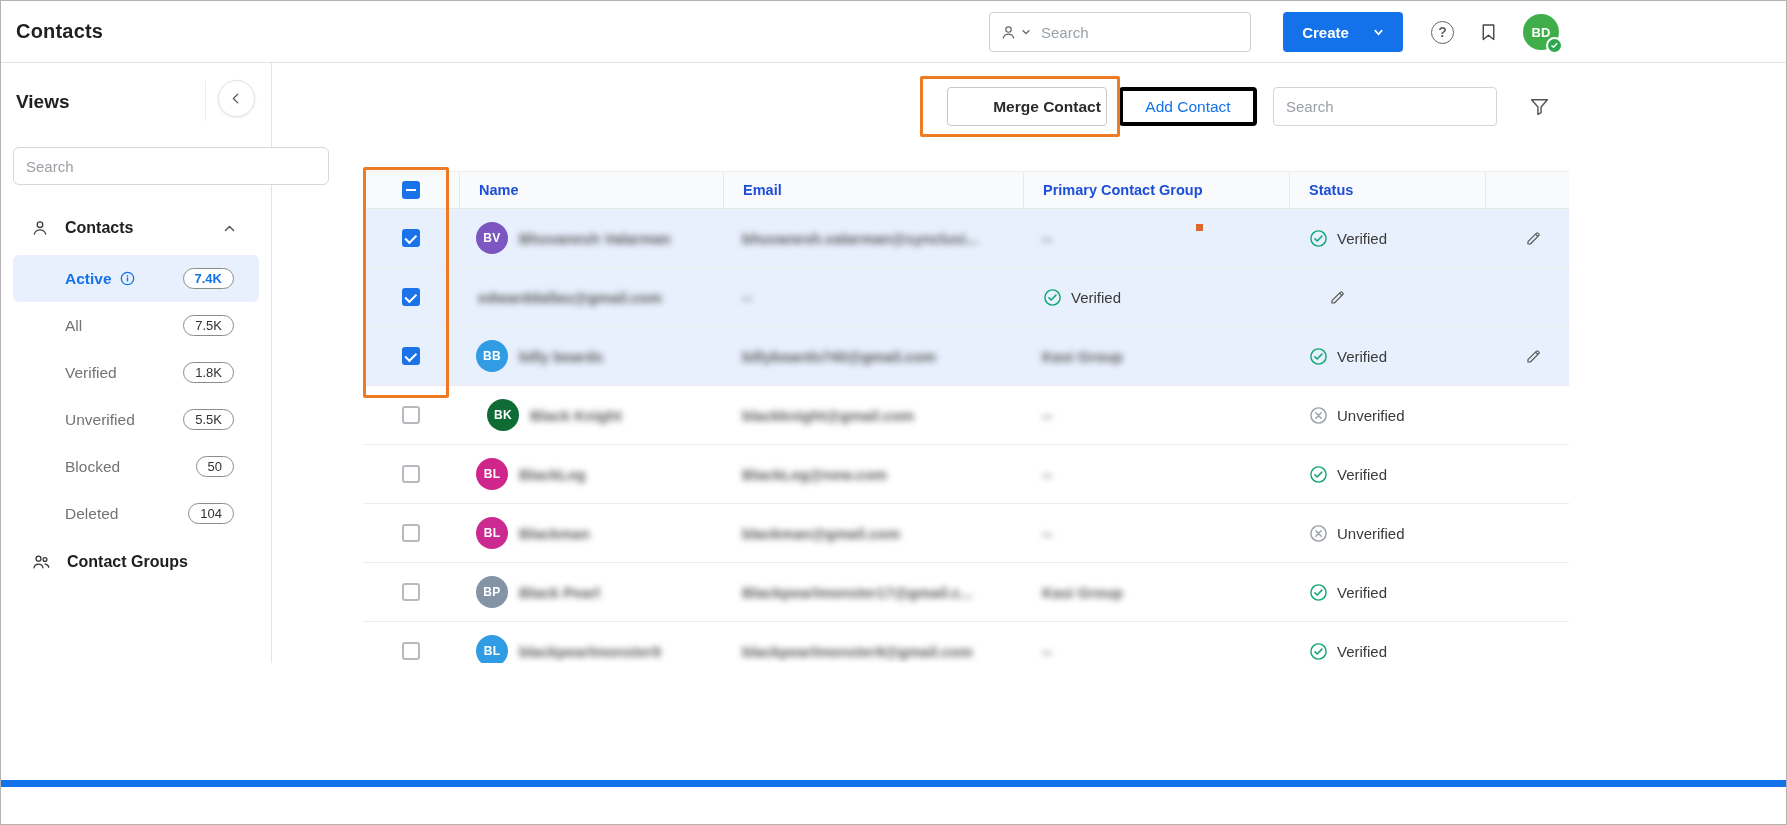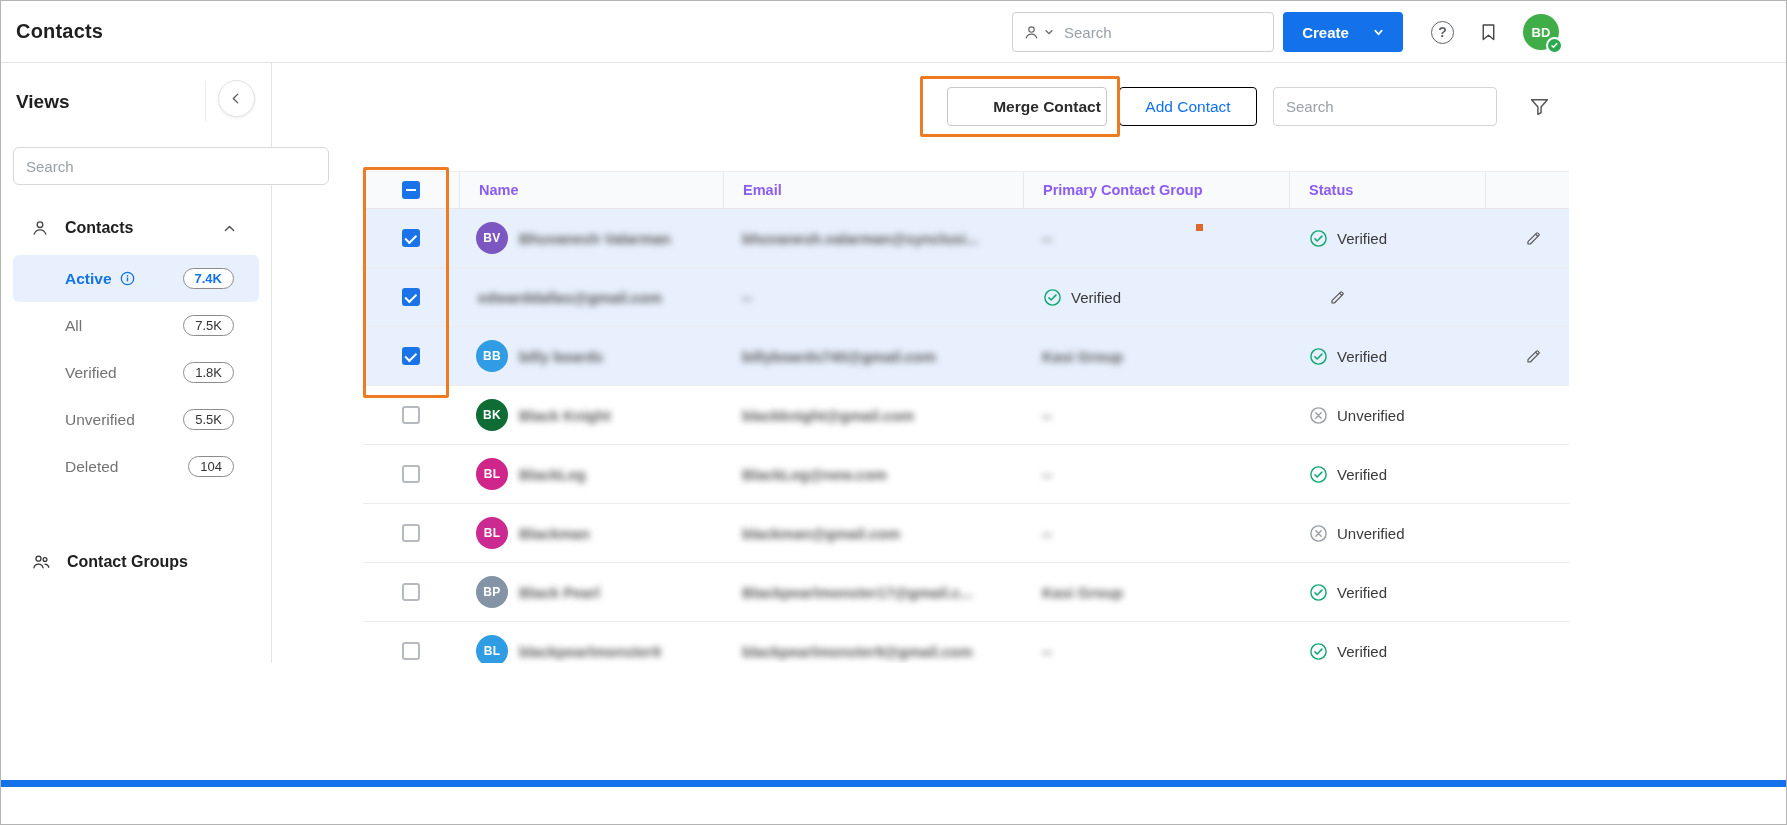--- a/index.html
+++ b/index.html
@@ -15,21 +15,21 @@
   .app-title { margin-left:15px; font-size:20px; font-weight:700; color:#1f1f1f; letter-spacing:.2px; }
   .topbar-right { position:absolute; right:227px; top:0; height:62px; display:flex; align-items:center; }
 
   .global-search { display:flex; align-items:center; width:262px; height:40px;
                    border:1px solid #cfcfcf; border-radius:4px; padding:0 10px; background:#fff; }
   .global-search .gs-caret { margin-left:4px; display:flex; }
   .global-search input { border:none; outline:none; flex:1; margin-left:10px; font-size:15px;
                          color:#333; font-family:inherit; background:transparent; }
   .global-search input::placeholder { color:#9aa0a6; }
 
-  .create-btn { width:120px; height:40px; margin-left:9px; background:#1372e9; border:none;
+  .create-btn { width:120px; height:40px; margin-left:32px; background:#1372e9; border:none;
                 border-radius:4px; color:#fff; font-size:15px; font-weight:700; display:flex;
                 align-items:center; justify-content:center; gap:24px; cursor:pointer; font-family:inherit; }
 
   .help-icon { width:23px; height:23px; margin-left:28px; border:1.6px solid #5f6368; border-radius:50%;
                display:flex; align-items:center; justify-content:center; font-size:14px; font-weight:700;
                color:#5f6368; cursor:pointer; }
   .bookmark-icon { margin-left:24px; display:flex; cursor:pointer; }
 
   .avatar { position:relative; width:36px; height:36px; margin-left:24px; border-radius:50%;
             background:#3fae49; color:#fff; font-size:13px; font-weight:700; display:flex;
@@ -68,33 +68,33 @@
                  font-size:13px; color:#333; background:#fff; line-height:1; }
   .view-item.active .count-badge { color:#1373e9; font-weight:700; }
 
   
   .main { position:absolute; top:62px; left:344px; width:1224px; height:600px; background:#fff; overflow:hidden; }
 
   .merge-btn { position:absolute; left:602px; top:24px; width:160px; height:39px; background:#fff;
                border:1px solid #c8c8c8; border-radius:4px; font-size:15.5px; font-weight:700; color:#2b2b2b;
                cursor:pointer; font-family:inherit;padding-left:40px; }
   .add-btn { position:absolute; left:774px; top:24px; width:138px; height:39px; background:#fff;
-             border:1px solid #000000; border-radius:4px; font-size:15.5px; font-weight:500; color:#1372e9;
+             border:4px solid #000000; border-radius:4px; font-size:15.5px; font-weight:500; color:#1372e9;
              cursor:pointer; font-family:inherit; }
   .list-search { position:absolute; left:928px; top:24px; width:224px; height:39px; }
   .list-search input { width:100%; height:100%; border:1px solid #d4d4d4; border-radius:4px;
                        padding:0 12px; font-size:15px; color:#333; font-family:inherit; outline:none; }
   .list-search input::placeholder { color:#9aa0a6; }
   .filter-icon { position:absolute; left:1184px; top:33px; display:flex; cursor:pointer; }
 
   
   .table { position:absolute; top:108px; left:18px; right:0; height:492px; overflow:hidden; }
   .thead, .trow { display:grid; grid-template-columns:96px 264px 300px 266px 196px 1fr; align-items:center; }
   .thead { height:38px; background:#f9fafb; border-top:1px solid #ededed; border-bottom:1px solid #e6e6e6; }
-  .hcell { font-size:14.5px; font-weight:600; color:#8b5cf6; padding-left:19px; height:100%;
+  .hcell { font-size:14.5px; font-weight:600; color:#1d4ed8; padding-left:19px; height:100%;
            display:flex; align-items:center; border-left:1px solid #e8e8e8; cursor:pointer; }
   .hcell.cb-h { justify-content:center; padding-left:0; border-left:none; cursor:default; }
   .tbody { height:454px; overflow:hidden; }
   .trow { height:59px; border-bottom:1px solid #ececec; background:#fff; }
   .trow.selected { background:#e8f0fd; }
   .cell { display:flex; align-items:center; height:100%; }
   .cb-cell { justify-content:center; }
   .name-cell { padding-left:17px; }
   .email-cell, .group-cell { padding-left:19px; }
   .status-cell { padding-left:20px; gap:9px; }
@@ -222,20 +222,25 @@
     <span class="view-label">Verified</span>
 
     <span class="count-badge">1.8K</span>
   </div>
         <div class="view-item">
     <span class="view-label">Unverified</span>
 
     <span class="count-badge">5.5K</span>
   </div>
         <div class="view-item">
+    <span class="view-label">Blocked</span>
+
+    <span class="count-badge">50</span>
+  </div>
+        <div class="view-item">
     <span class="view-label">Deleted</span>
 
     <span class="count-badge">104</span>
   </div>
       </div>
 
     <div class="section-row section-groups">
       <span style="display:flex">
         <svg viewBox="0 0 24 24" width="20" height="20" fill="none" stroke="#333" stroke-width="1.5">
             <circle cx="9" cy="8" r="3"></circle>
@@ -365,21 +370,21 @@
                   <path d="M12.4 4.9l2.7 2.7" stroke="#555" stroke-width="1.4"></path>
                 </svg>
       </span>
     </div>
   </div>
           <div class="trow">
     <div class="cell cb-cell">
       <span class="checkbox"></span>
     </div>
     <div class="cell name-cell">
-      <span class="avatar-sm" style="background: rgb(15, 108, 53);">BK</span>
+      <span class="avatar-sm" style="background: rgb(15, 108, 53); margin-left: 11px;">BK</span>
       <span class="blurred name-text">Black Knight</span>
     </div>
     <div class="cell email-cell">
       <span class="blurred">blackknight@gmail.com</span>
     </div>
     <div class="cell group-cell">
       <span class="blurred">--</span>
     </div>
     <div class="cell status-cell">
 

